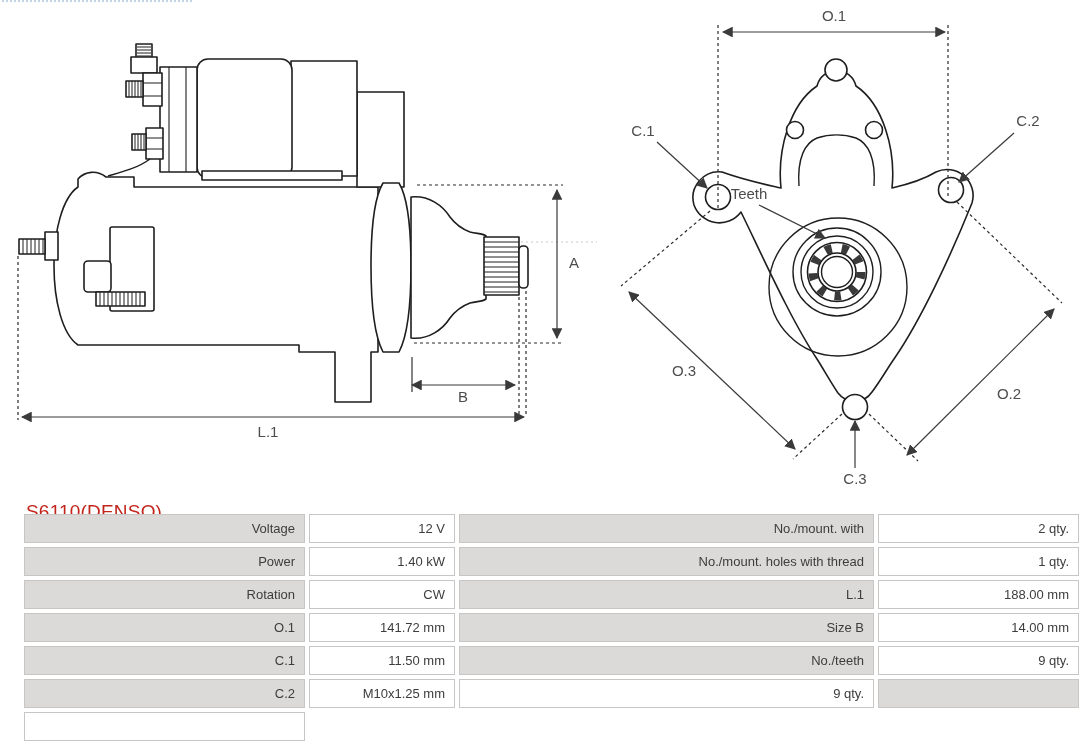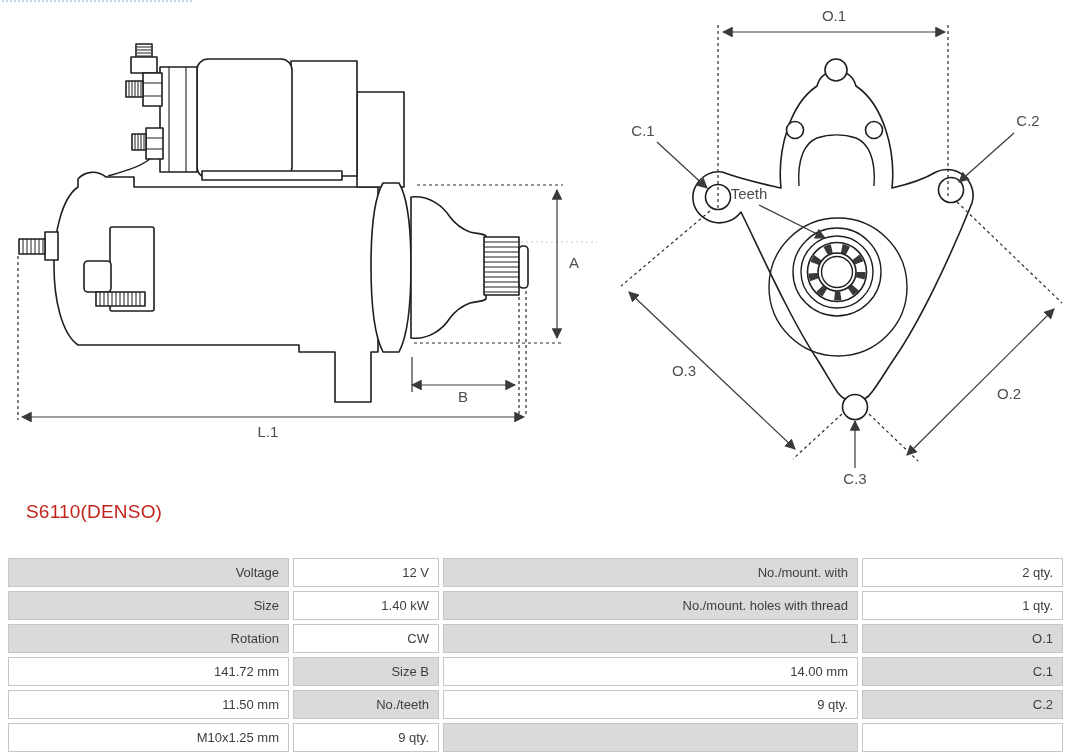--- a/index.html
+++ b/index.html
@@ -5,22 +5,22 @@
   html,body { margin:0; padding:0; }
   body {
     width:1080px; height:753px; position:relative; overflow:hidden;
     background:#ffffff; font-family:"Liberation Sans", sans-serif;
   }
   .artifact-line { position:absolute; left:2px; top:0; width:190px; height:0;
     border-top:2px dotted #b7cde2; opacity:.85; }
   .drawing { position:absolute; left:0; top:0; }
   .part-title { position:absolute; left:10px; top:485px; margin:16px;
     font-size:19px; font-weight:400; color:#c2251c; letter-spacing:.2px; }
-  .spec-table { position:absolute; left:8px; top:514px; display:grid;
-    grid-template-columns:281px 146px 415px 201px; grid-auto-rows:29px; gap:4px;margin-top:44px; }
+  .spec-table { position:absolute; left:24px; top:514px; display:grid;
+    grid-template-columns:281px 146px 415px 201px; grid-auto-rows:29px; gap:4px; }
   .cell { box-sizing:border-box; border:1px solid #c7c6c5; font-size:13px;
     color:#3d3d3d; text-align:right; padding:0 9px 0 4px; line-height:27px;
     white-space:nowrap; overflow:hidden; }
   .cell.label { background:#dbdad9; }
   .cell.value { background:#ffffff; }
 
   
   .ol   { fill:#ffffff; stroke:#1e1e1e; stroke-width:1.6; stroke-linejoin:round; }
   .ln   { fill:none; stroke:#1e1e1e; stroke-width:1.4; }
   .thin { fill:none; stroke:#1e1e1e; stroke-width:1.1; }
@@ -153,28 +153,29 @@
 
 <h1 class="part-title">S6110(DENSO)</h1>
 
 <div class="spec-table">
 
   <div class="cell label">Voltage</div>
   <div class="cell value">12 V</div>
   <div class="cell label">No./mount. with</div>
   <div class="cell value">2 qty.</div>
 
-  <div class="cell label">Size</div>
+  <div class="cell label">Power</div>
   <div class="cell value">1.40 kW</div>
   <div class="cell label">No./mount. holes with thread</div>
   <div class="cell value">1 qty.</div>
 
   <div class="cell label">Rotation</div>
   <div class="cell value">CW</div>
   <div class="cell label">L.1</div>
+  <div class="cell value">188.00 mm</div>
 
   <div class="cell label">O.1</div>
   <div class="cell value">141.72 mm</div>
 
   <div class="cell label">Size B</div>
   <div class="cell value">14.00 mm</div>
   <div class="cell label">C.1</div>
   <div class="cell value">11.50 mm</div>
 
   <div class="cell label">No./teeth</div>

